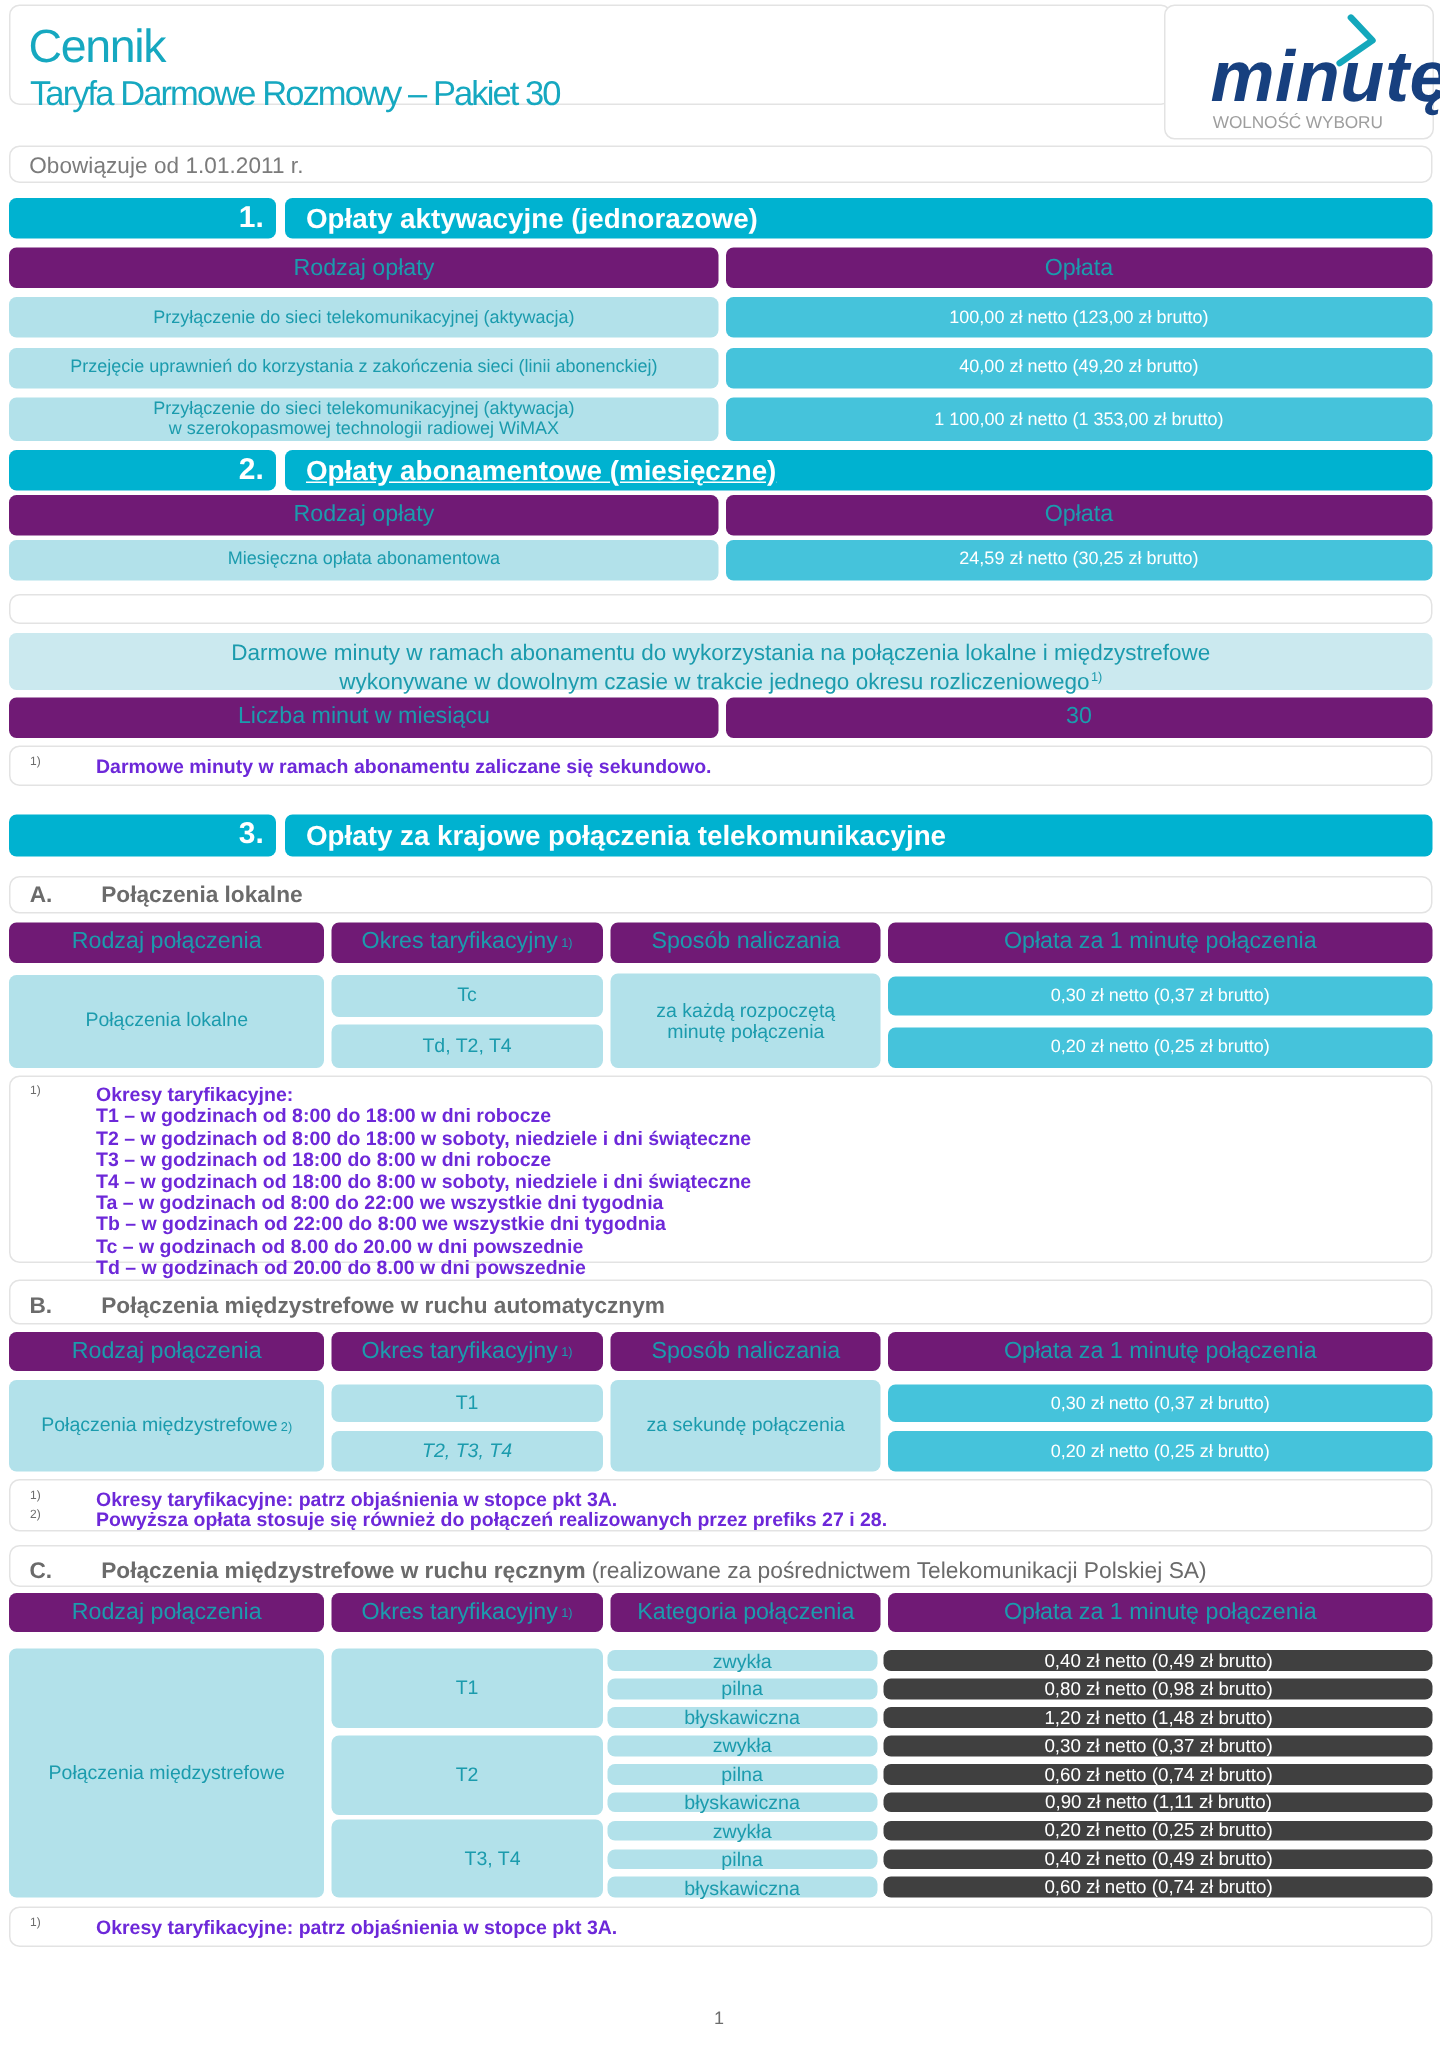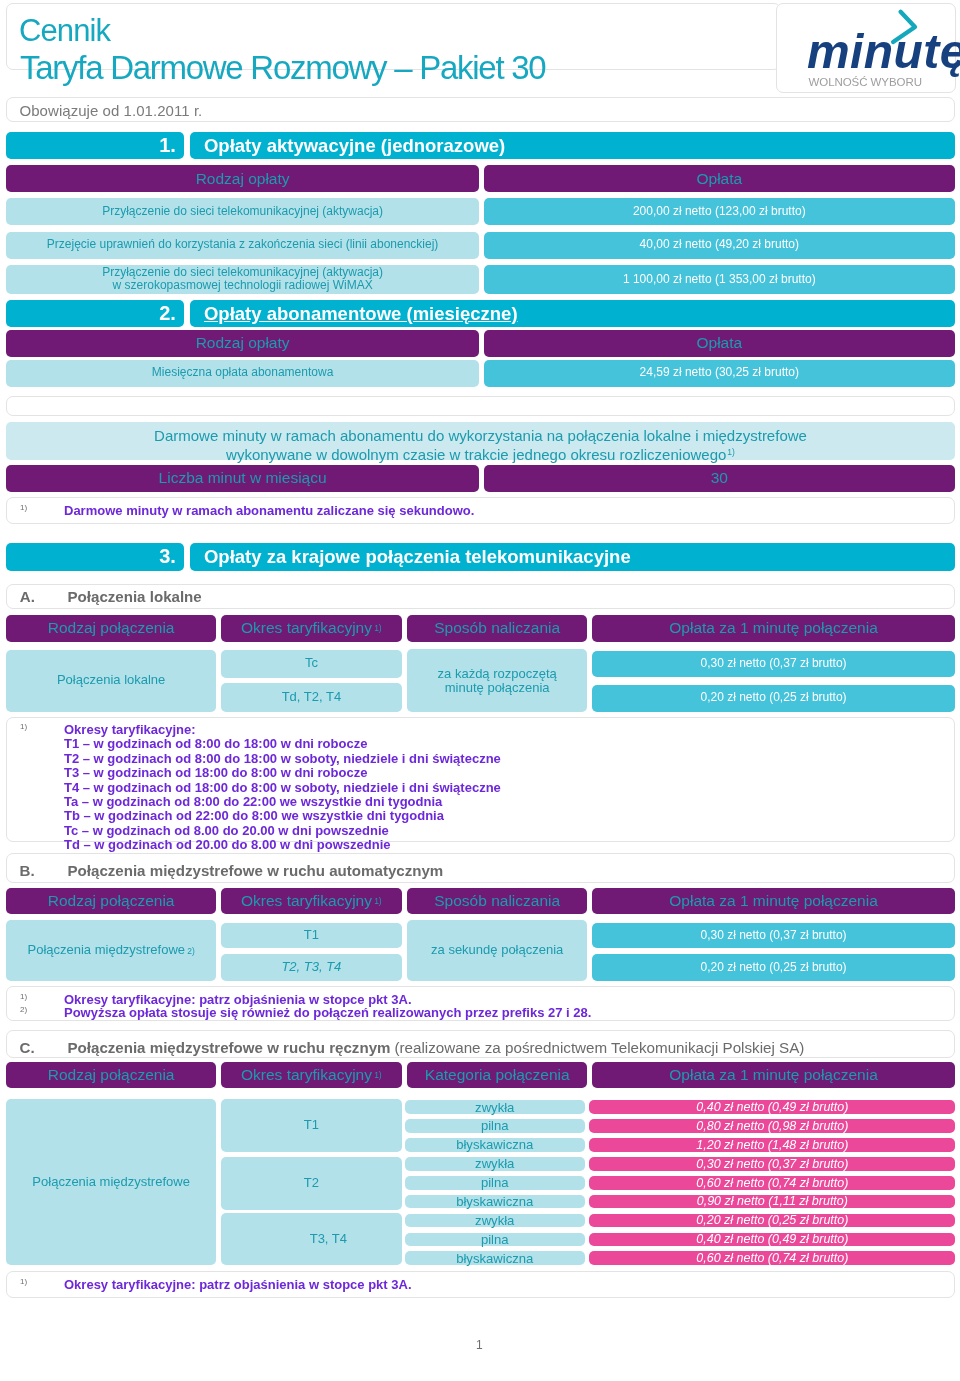--- a/index.html
+++ b/index.html
@@ -5,37 +5,37 @@
   html,body{margin:0;padding:0;background:#fff;}
   body{width:960px;height:1381px;font-family:"Liberation Sans",sans-serif;}
   .page{position:relative;width:960px;height:1381px;overflow:hidden;}
   .abs{position:absolute;box-sizing:border-box;}
 
   
   .card{position:absolute;box-sizing:border-box;background:#fff;border:1px solid #e3e3e3;border-radius:7px;}
 
   
   .t1{position:absolute;color:#16a8c0;font-size:31px;letter-spacing:-0.9px;white-space:nowrap;line-height:1;}
-  .t2{position:absolute;color:#16a8c0;font-size:33px;letter-spacing:-1.27px;white-space:nowrap;line-height:1;}
+  .t2{position:absolute;color:#16a8c0;font-size:23px;letter-spacing:-1.27px;white-space:nowrap;line-height:1;}
   .eff{position:absolute;color:#7b7b7b;font-size:15px;white-space:nowrap;line-height:1;letter-spacing:0.05px;}
   .logoword{position:absolute;font-size:48px;font-weight:bold;font-style:italic;color:#17407f;letter-spacing:0.4px;line-height:1;white-space:nowrap;}
   .logotag{position:absolute;font-size:11.5px;color:#9e9e9e;letter-spacing:-0.07px;line-height:1;white-space:nowrap;}
 
   
   .pill{position:absolute;box-sizing:border-box;border-radius:5px;display:flex;align-items:center;justify-content:center;text-align:center;line-height:1.15;}
   .num{background:#00b2d0;color:#fff;font-weight:bold;font-size:20px;justify-content:flex-end;padding-right:8.5px;}
   .sec{background:#00b2d0;color:#fff;font-weight:bold;font-size:18.5px;justify-content:flex-start;padding-left:13.9px;}
   .hdr{background:#701a75;color:#1b9bad;font-size:15.5px;}
   .cell{background:#b2e1ea;color:#1b9bad;font-size:12px;}
   .ml{white-space:pre-line;}
   .cell13{background:#b2e1ea;color:#1b9bad;font-size:13px;}
   .hsup{font-size:8.5px;position:relative;top:0.9px;margin-left:2.2px;}
   .thin{font-weight:normal;font-size:15.2px;}
   .catcell{background:#b2e1ea;color:#1b9bad;font-size:13.1px;}
-  .pricec{background:#ec4899;color:#fff;font-size:12.5px;font-style:italic;}
+  .pricec{background:#404040;color:#fff;font-size:12.5px;}
   .price{background:#45c3db;color:#fff;font-size:12px;}
 
   .banner{background:#cbe9ef;color:#1b9bad;font-size:15px;white-space:pre-line;line-height:19px;display:block;padding-top:4px;}
   .bsup{font-size:8.5px;position:relative;top:-5px;margin-left:1px;}
   .lblb{position:absolute;color:#6b6b6b;font-size:15.1px;font-weight:bold;white-space:nowrap;line-height:1;}
   .note{position:absolute;color:#6d28d9;font-size:13px;white-space:pre;line-height:14.4px;font-weight:bold;}
   .sup{position:absolute;color:#6d6d6d;font-size:8px;}
   .pg{position:absolute;color:#6d6d6d;font-size:12px;}
 </style>
 </head>
@@ -57,21 +57,21 @@
   <div class="card" style="left:6px;top:97px;width:949px;height:25px;"></div>
   <div class="eff" style="left:19.5px;top:103px;">Obowiązuje od 1.01.2011 r.</div>
 
   <div class="pill num" style="left:6px;top:131.5px;width:178.4px;height:27.9px;">1.</div>
   <div class="pill sec" style="left:190.1px;top:131.5px;width:764.9px;height:27.9px;">Opłaty aktywacyjne (jednorazowe)</div>
 
   <div class="pill hdr" style="left:6px;top:165.4px;width:473.2px;height:27.1px;">Rodzaj opłaty</div>
   <div class="pill hdr" style="left:483.6px;top:165.4px;width:471.4px;height:27.1px;">Opłata</div>
 
   <div class="pill cell" style="left:6px;top:198.3px;width:473.2px;height:27.1px;">Przyłączenie do sieci telekomunikacyjnej (aktywacja)</div>
-  <div class="pill price" style="left:483.6px;top:198.3px;width:471.4px;height:27.1px;">200,00 zł netto (123,00 zł brutto)</div>
+  <div class="pill price" style="left:483.6px;top:198.3px;width:471.4px;height:27.1px;">100,00 zł netto (123,00 zł brutto)</div>
 
   <div class="pill cell" style="left:6px;top:231.5px;width:473.2px;height:27.1px;">Przejęcie uprawnień do korzystania z zakończenia sieci (linii abonenckiej)</div>
   <div class="pill price" style="left:483.6px;top:231.5px;width:471.4px;height:27.1px;">40,00 zł netto (49,20 zł brutto)</div>
 
   <div class="pill cell ml" style="left:6px;top:264.7px;width:473.2px;height:29.5px;">Przyłączenie do sieci telekomunikacyjnej (aktywacja)
 w szerokopasmowej technologii radiowej WiMAX</div>
   <div class="pill price" style="left:483.6px;top:264.7px;width:471.4px;height:29.5px;">1 100,00 zł netto (1 353,00 zł brutto)</div>
 
   <div class="pill num" style="left:6px;top:299.6px;width:178.4px;height:27.4px;">2.</div>
   <div class="pill sec" style="left:190.1px;top:299.6px;width:764.9px;height:27.4px;text-decoration:underline;">Opłaty abonamentowe (miesięczne)</div>

